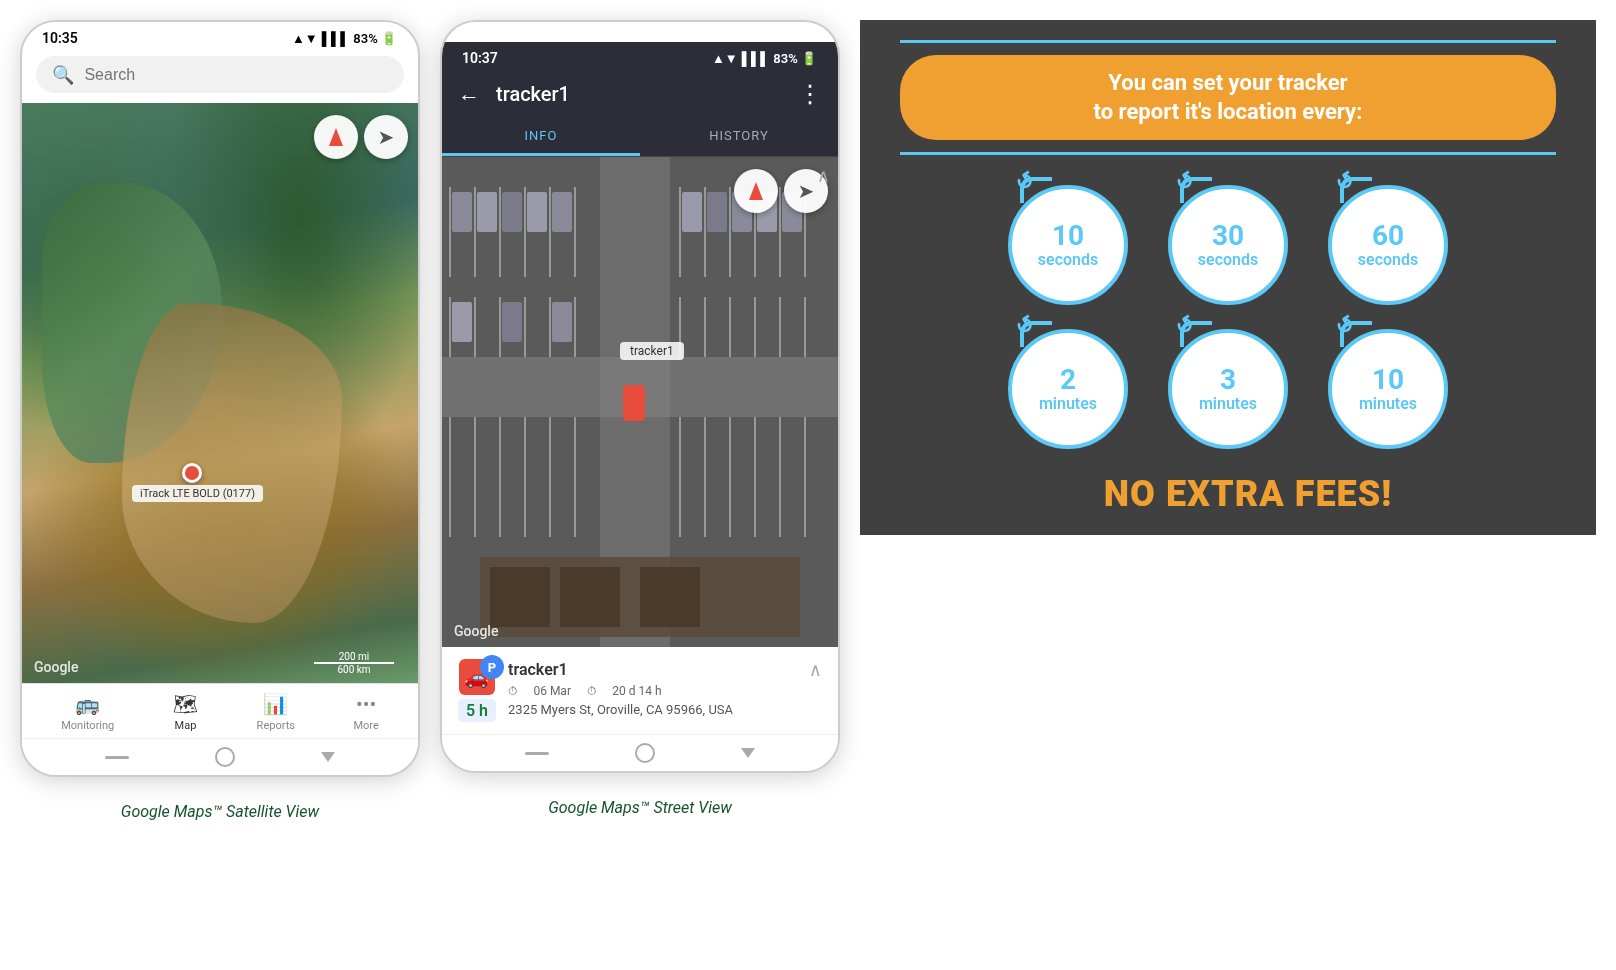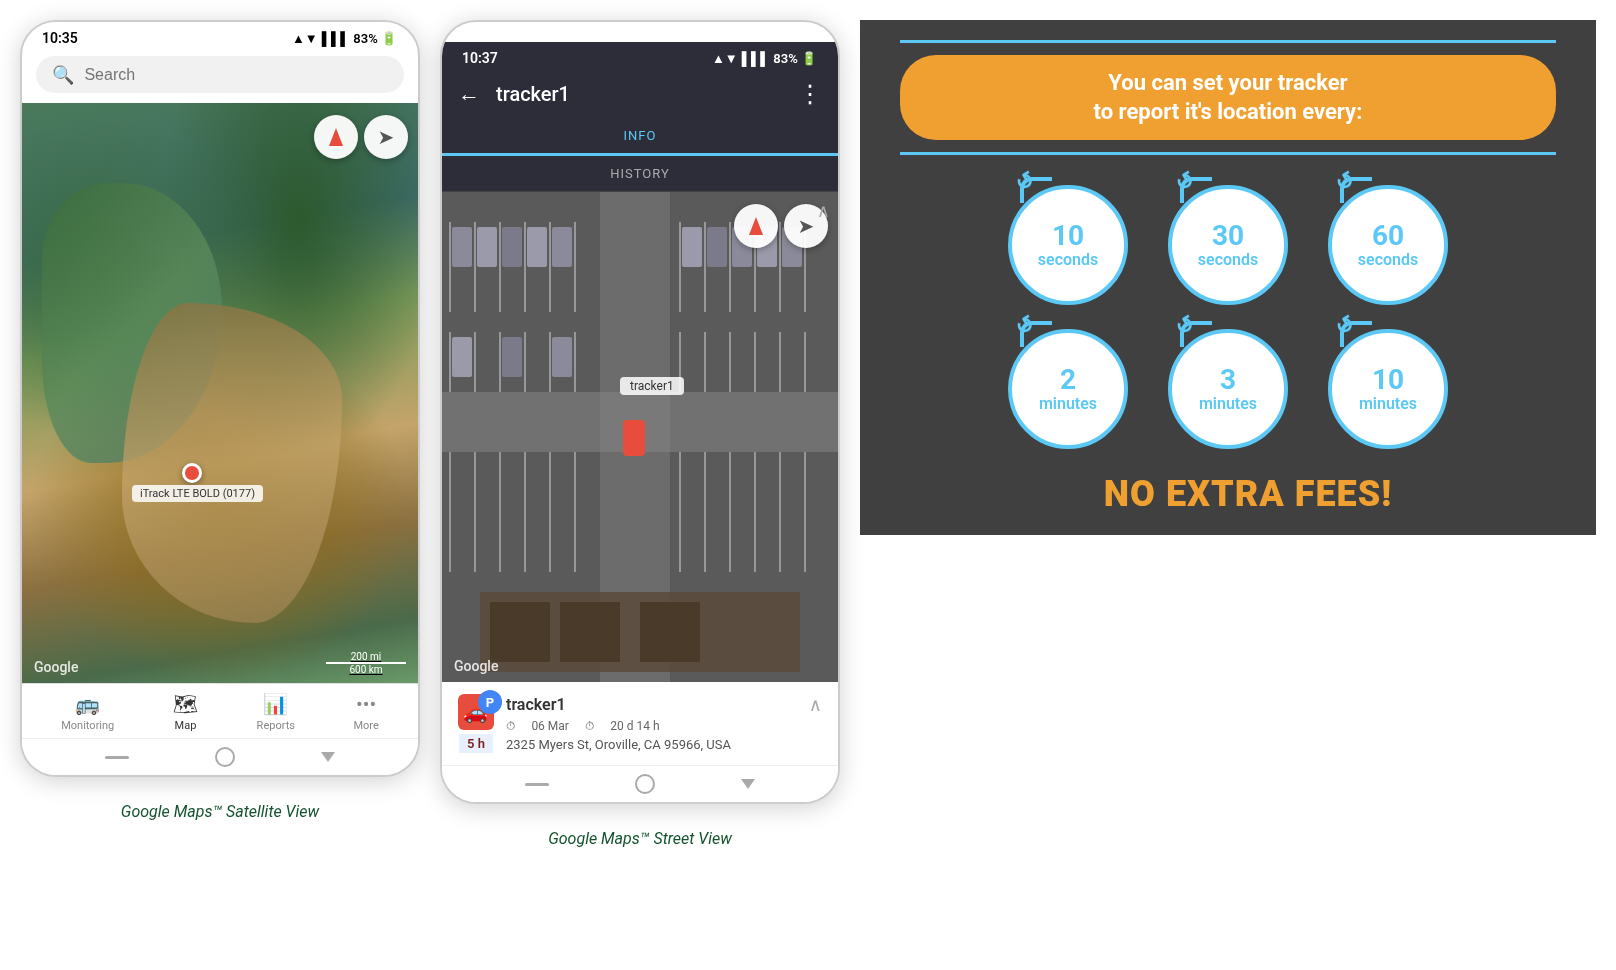--- a/index.html
+++ b/index.html
@@ -196,23 +196,22 @@
       left: 12px;
       font-size: 14px;
       color: rgba(255,255,255,0.85);
       font-weight: 500;
       z-index: 10;
     }
 
     .scale-bar {
       position: absolute;
       bottom: 8px;
-      right: 12px;
+      right: 24px;
       z-index: 10;
-      text-decoration: underline;
     }
 
     .scale-bar-line {
       width: 80px;
       height: 2px;
       background: #fff;
     }
 
     .scale-bar-text {
       font-size: 10px;
@@ -310,21 +309,20 @@
     .phone2-title {
       font-size: 20px;
       font-weight: 500;
       flex: 1;
     }
 
     .phone2-tabs {
       background: #2d2d3a;
       display: flex;
       border-bottom: 1px solid #444;
-      flex-direction: column;
     }
 
     .phone2-tab {
       flex: 1;
       text-align: center;
       padding: 10px;
       font-size: 13px;
       color: #aaa;
       cursor: pointer;
       letter-spacing: 1px;
@@ -444,24 +442,24 @@
       color: white;
       font-size: 13px;
       font-weight: bold;
       position: absolute;
       top: -4px;
       right: -8px;
     }
 
     .time-badge {
       background: #e8f0fe;
-      color: #7f1d1d;
-      border-radius: 0;
+      color: #15803d;
+      border-radius: 5px;
       padding: 2px 8px;
-      font-size: 13px;
+      font-size: 16px;
       font-weight: 600;
     }
 
     .tracker-details {
       flex: 1;
     }
 
     .tracker-name-row {
       display: flex;
       align-items: center;

